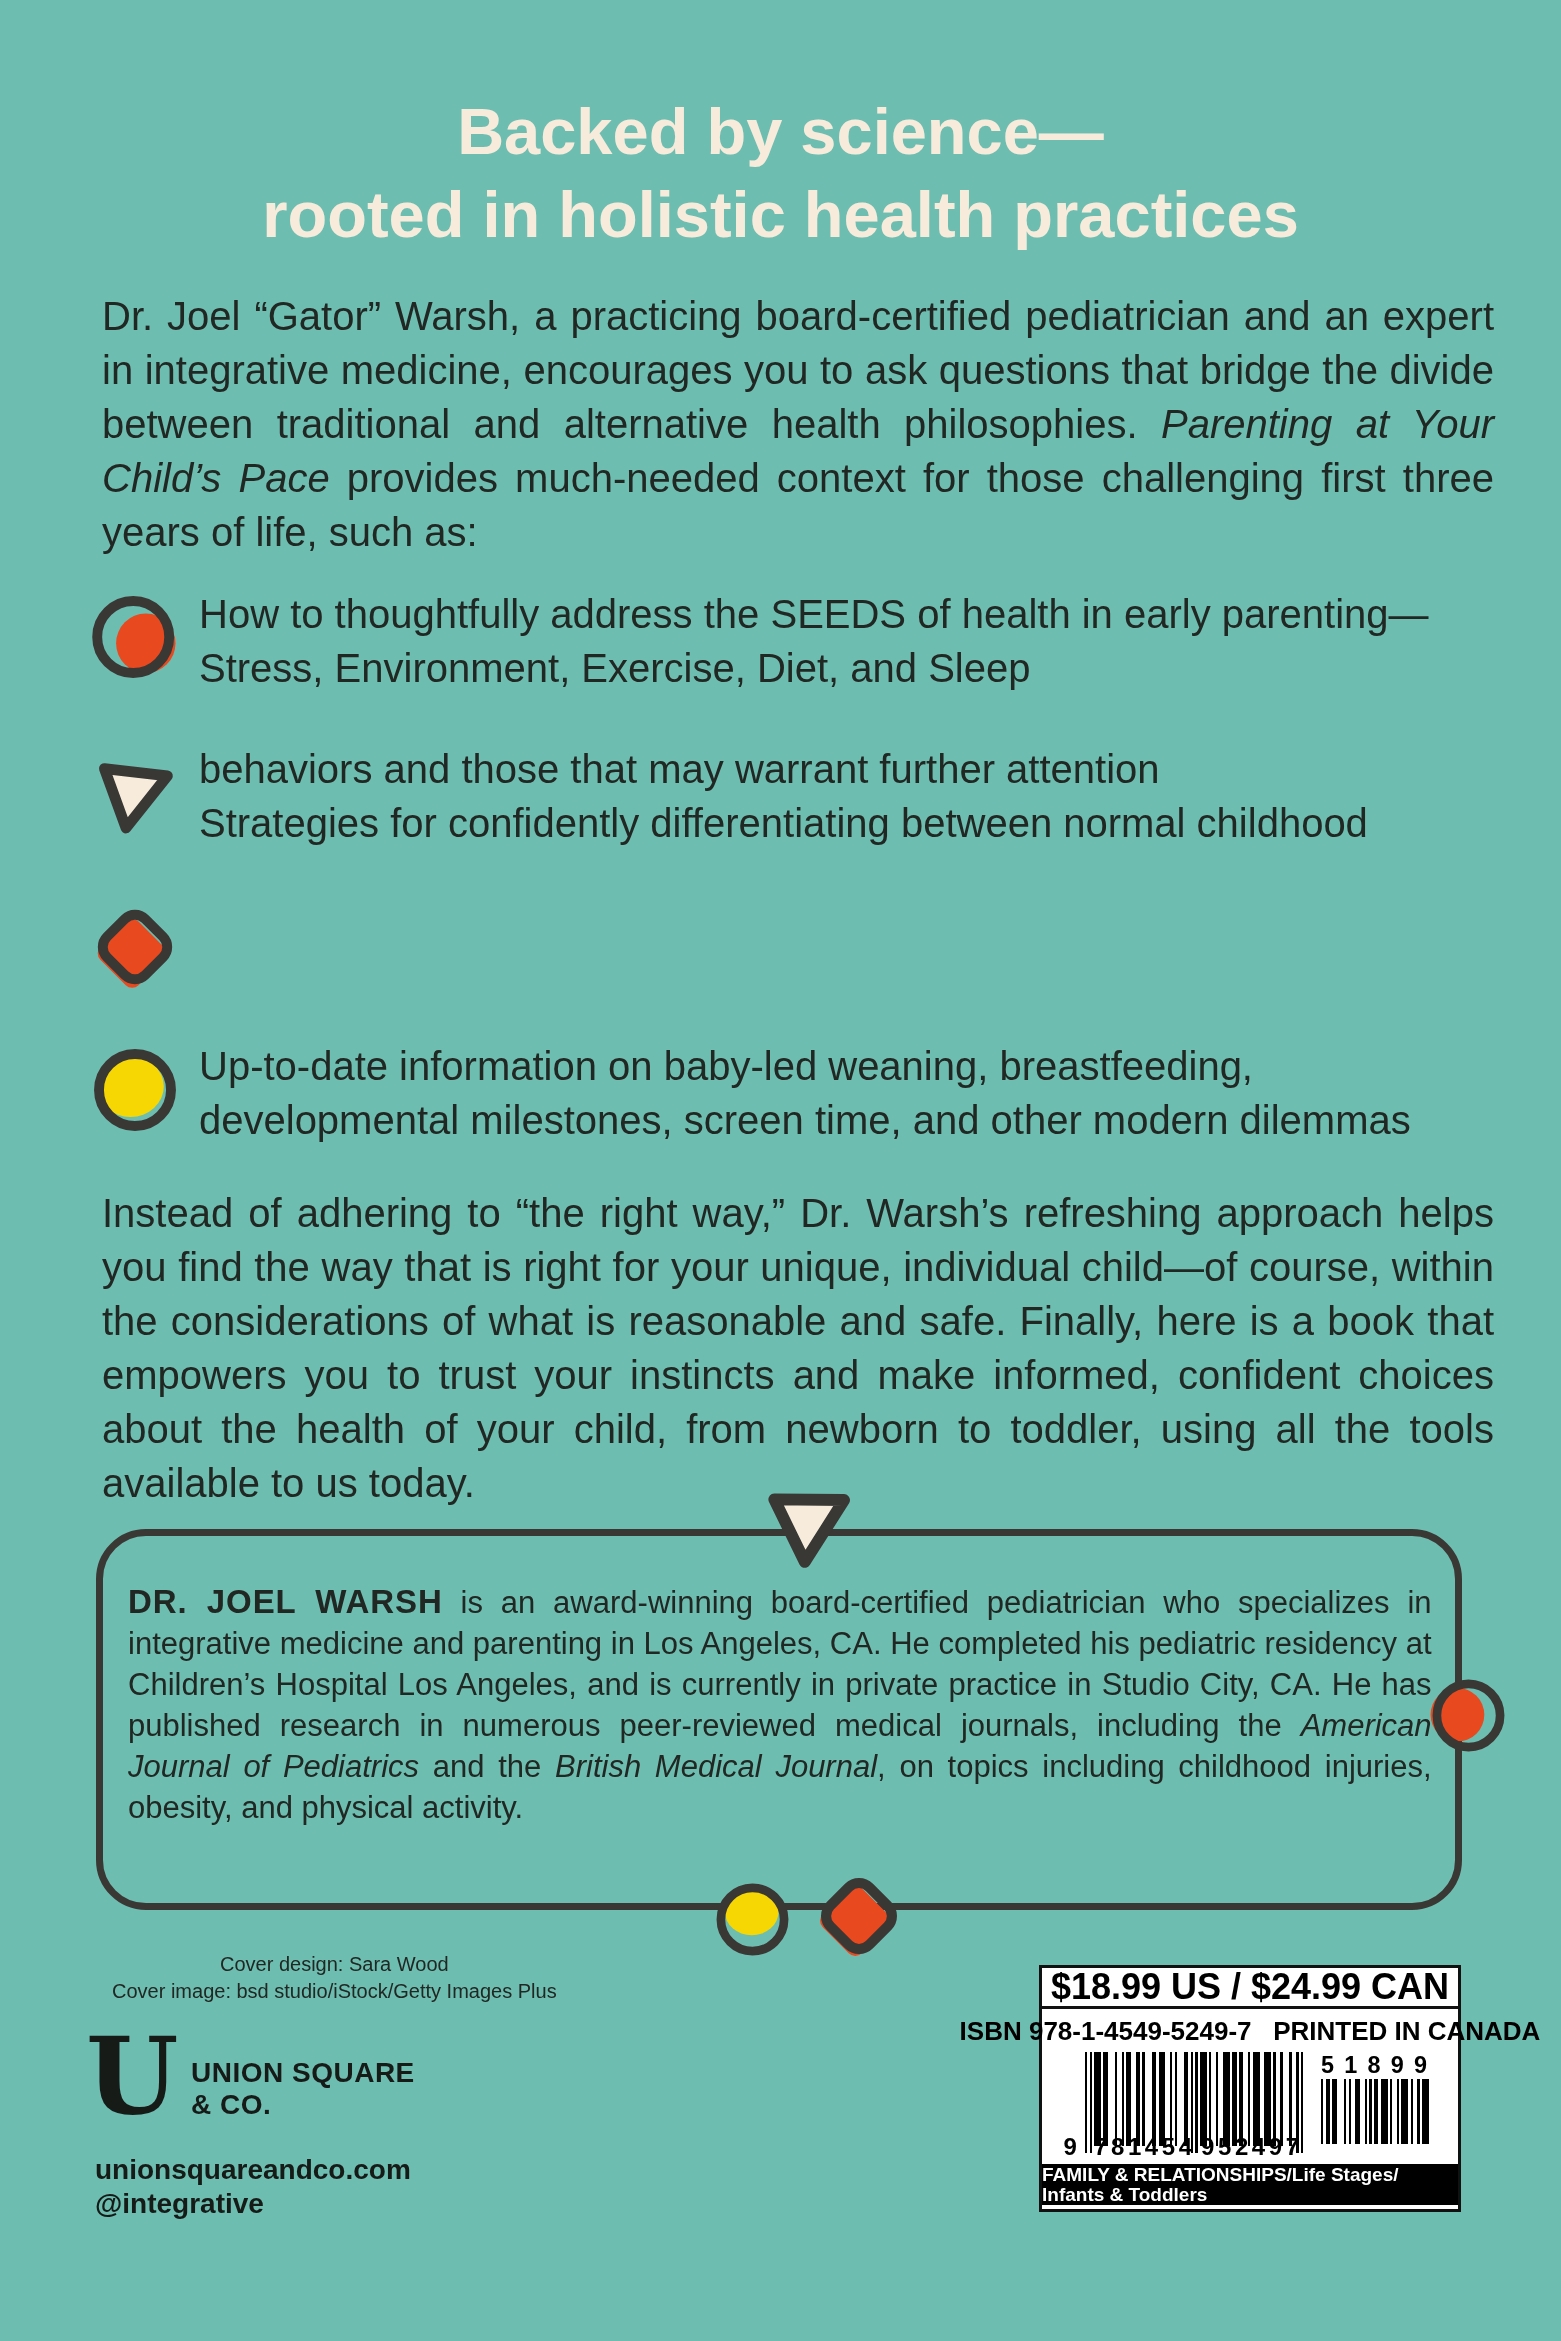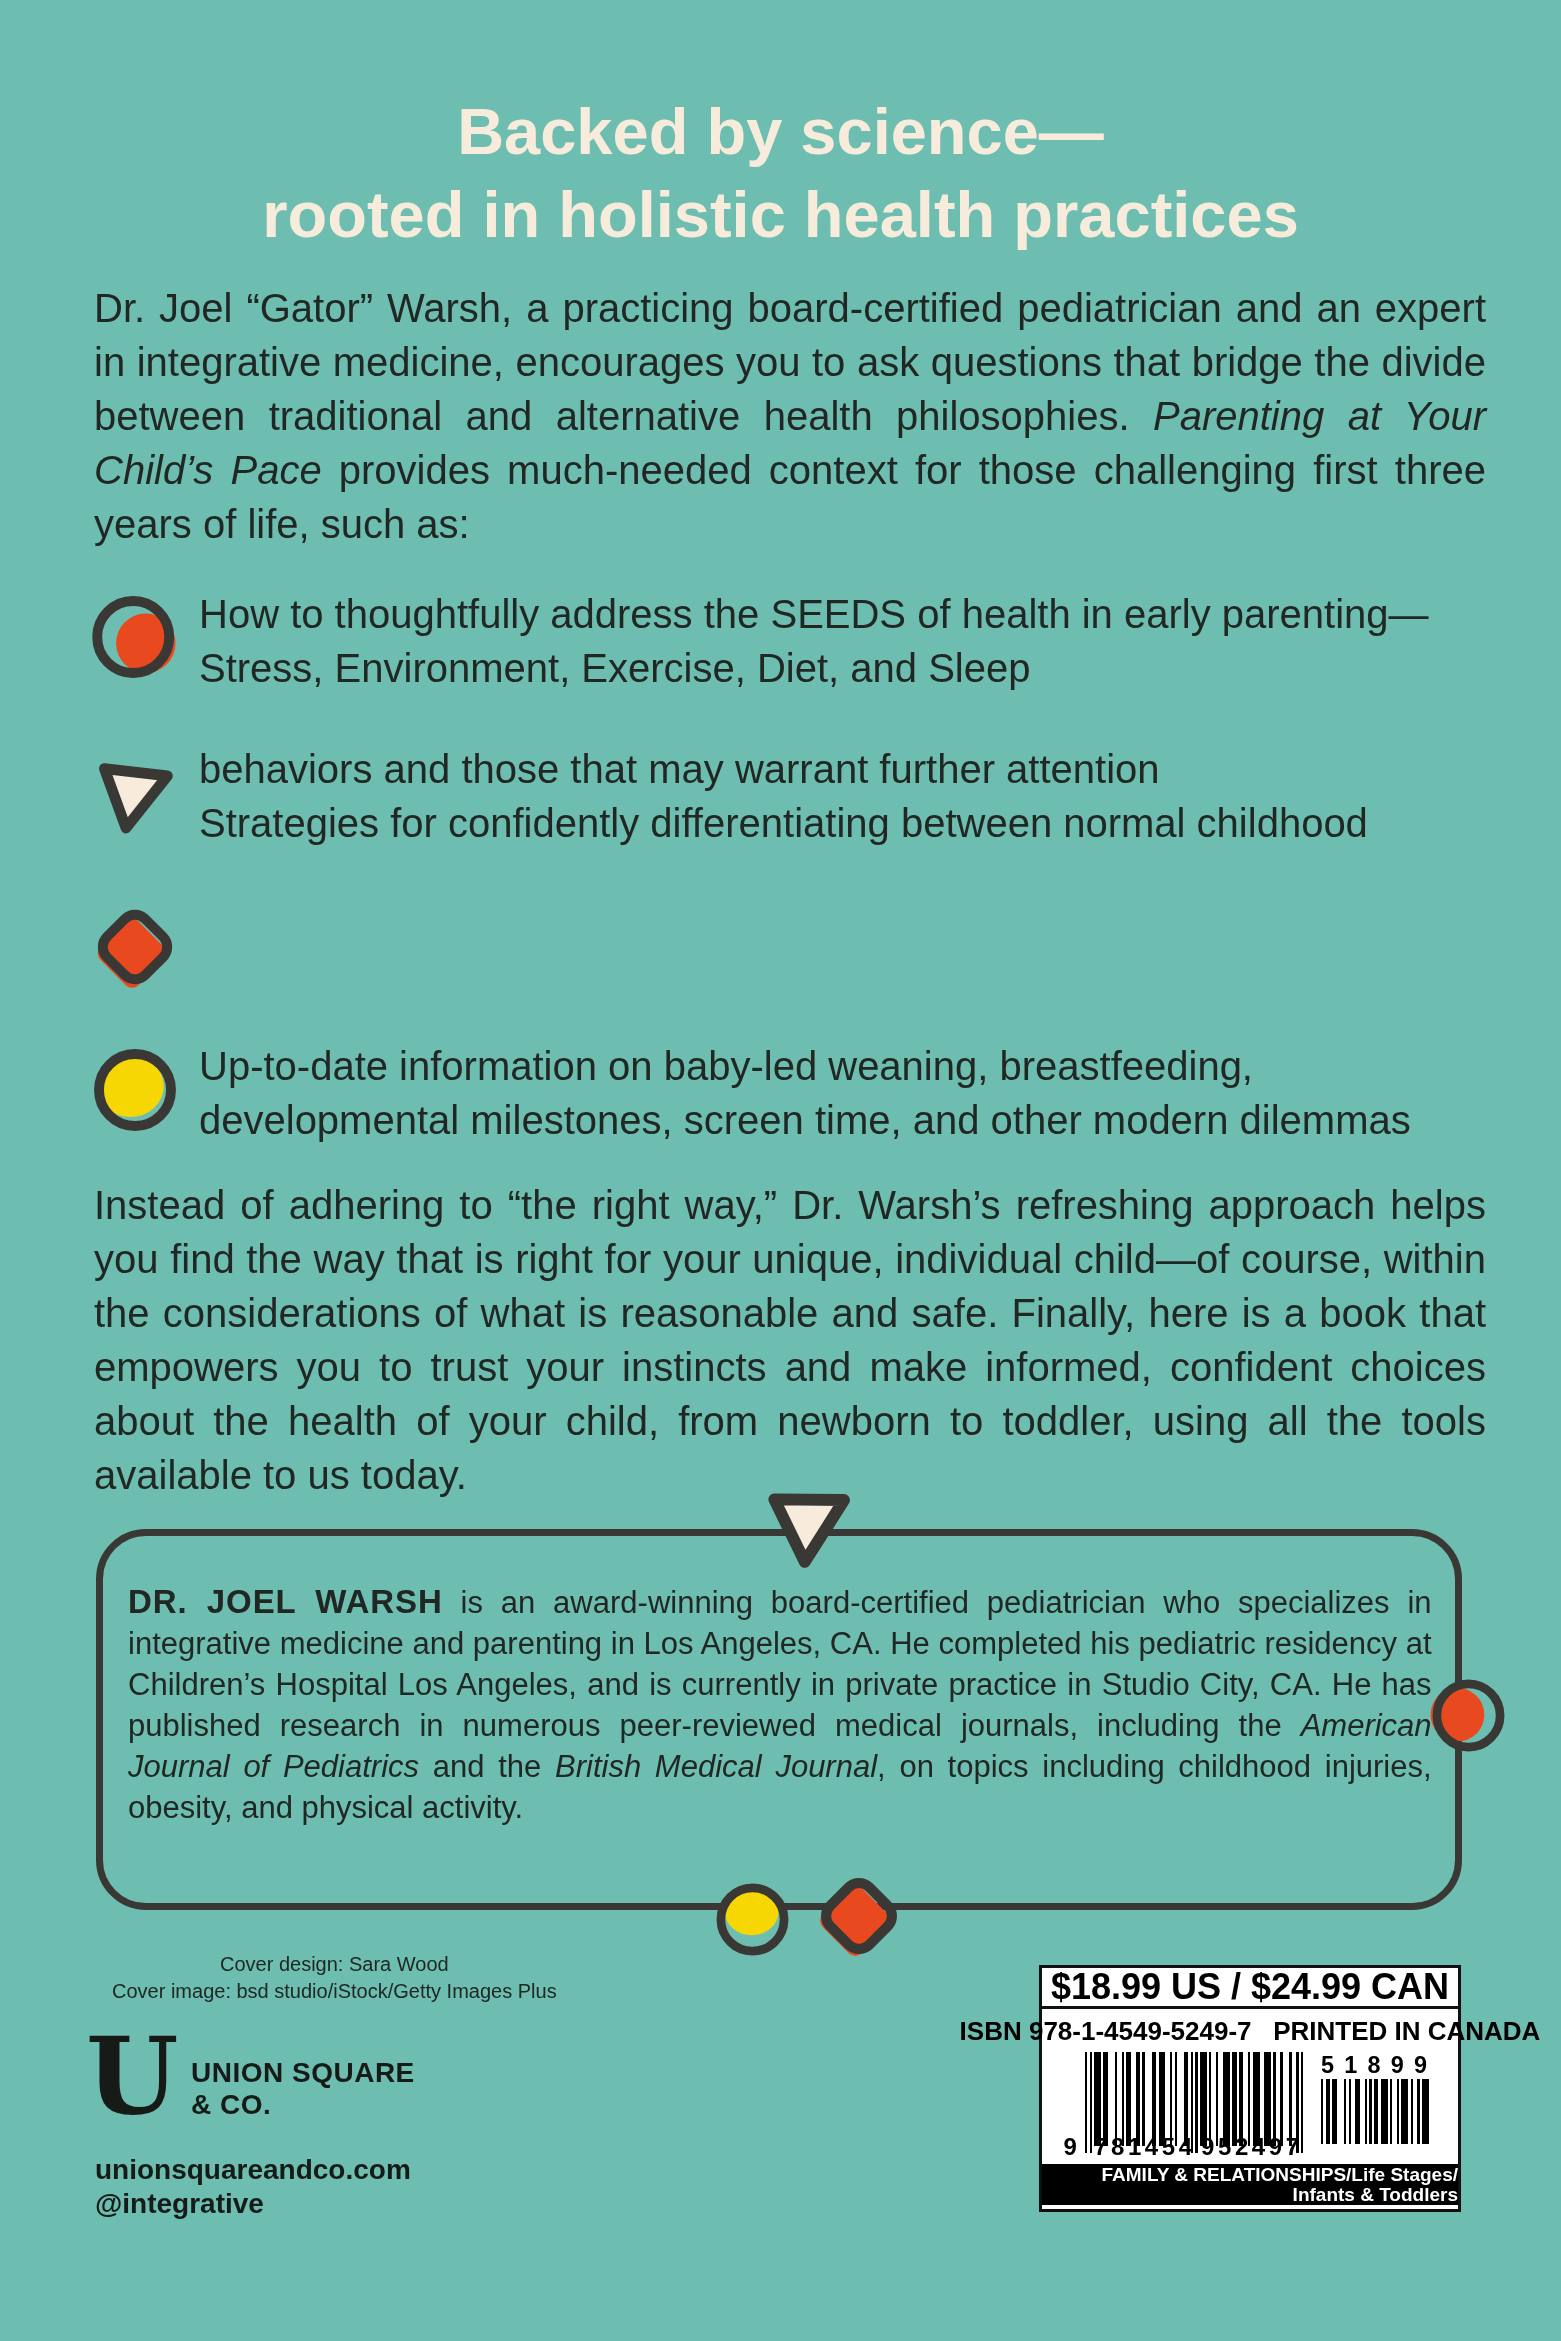--- a/index.html
+++ b/index.html
@@ -8,21 +8,21 @@
   }
   *{box-sizing:border-box}
   html,body{margin:0;padding:0}
   body{width:1561px;height:2342px;position:relative;background:var(--teal);
        font-family:"Liberation Sans",sans-serif;color:var(--text);}
   .page{position:absolute;inset:0;overflow:hidden}
 
   .headline{position:absolute;top:90px;left:0;width:100%;text-align:center;
     font-weight:bold;font-size:65px;line-height:83px;color:var(--cream);margin:0;}
 
-  .para{font-size:40px;line-height:54px;text-align:justify;margin:4px;}
+  .para{font-size:40px;line-height:54px;text-align:justify;margin:12px;}
   .intro{position:absolute;top:277px;left:90px;width:1392px;}
   .booktitle{font-style:italic}
 
   .bullets{position:absolute;top:587px;left:90px;width:1378px;
     display:flex;flex-direction:column;gap:47px;}
   .bullet{display:flex;gap:19px;align-items:flex-start;}
   .bullet .icon{width:90px;height:90px;flex:0 0 90px;margin-top:5.4px;}
   .bullet p{margin:0;font-size:40px;line-height:54px;}
   .bullet .line{display:block;}
 
@@ -58,21 +58,21 @@
   .ean .m.b{background:#000}
   .ean .m.g{height:101px}
   .supp{position:absolute;left:279px;top:70px;font-size:0;white-space:nowrap;}
   .supp .m{height:65px}
   .supp .m.b{background:#000}
   .ean-digit-lead{position:absolute;left:21.6px;top:124px;font-size:24px;font-weight:bold;}
   .ean-digits-1{position:absolute;left:52px;top:124px;font-size:24px;font-weight:bold;letter-spacing:3.6px;}
   .ean-digits-2{position:absolute;left:159px;top:124px;font-size:24px;font-weight:bold;letter-spacing:3.6px;}
   .supp-digits{position:absolute;left:279px;top:43px;width:106px;display:flex;
     justify-content:space-between;font-size:23.4px;font-weight:bold;}
-  .strip{height:41px;background:#000;color:#fff;text-align:right;font-weight:bold;
+  .strip{height:41px;background:#000;color:#fff;text-align:left;font-weight:bold;
     font-size:19px;line-height:20px;padding-top:0.9px;}
 </style>
 </head>
 <body>
 
 <div class="page">
 
   <h1 class="headline">
     <span style="display:block">Backed by science—</span>
     <span style="display:block">rooted in holistic health practices</span>

